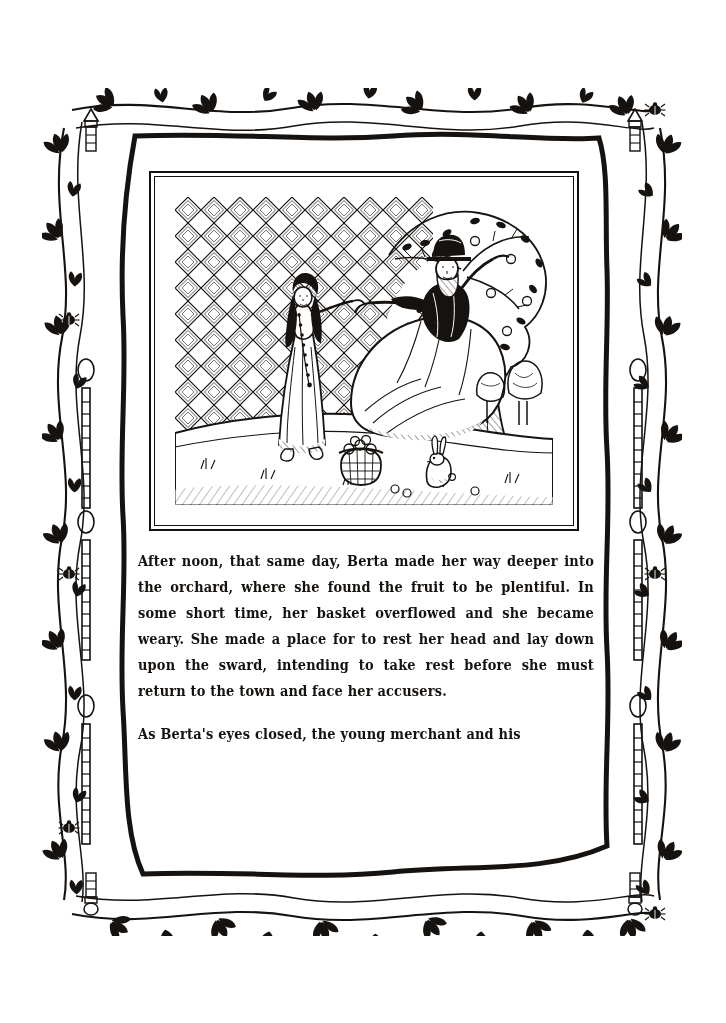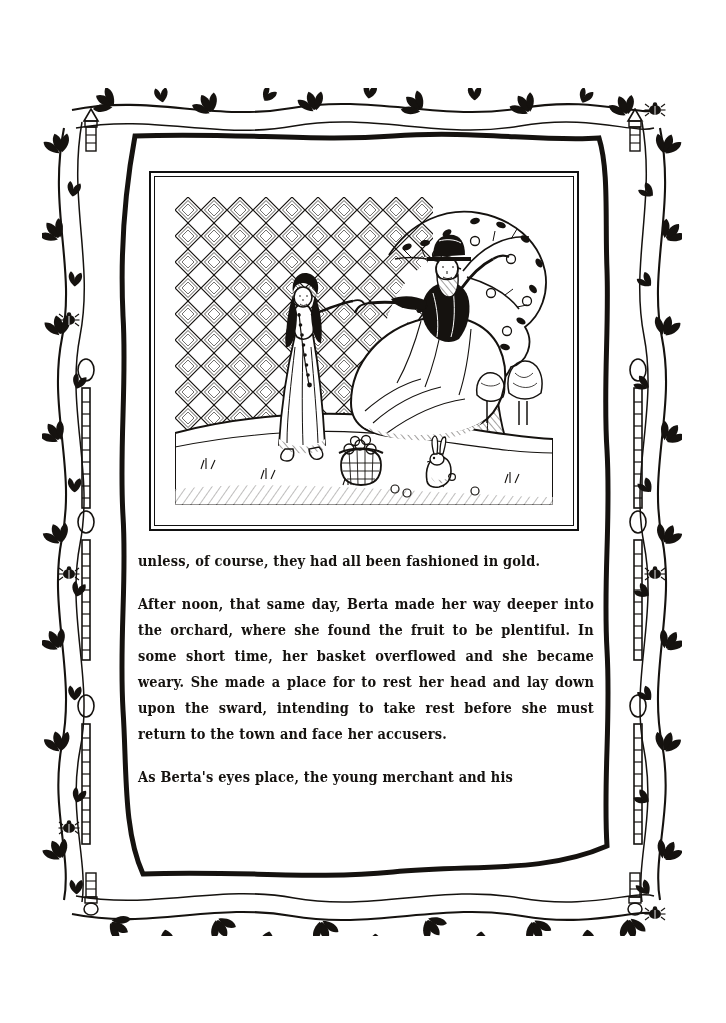--- a/index.html
+++ b/index.html
@@ -753,18 +753,17 @@
         <g stroke="#15120f" stroke-width="0.8" fill="none">
           <path d="M340,176 C346,182 352,182 358,176"></path>
           <path d="M338,186 C346,192 356,192 362,186"></path>
           <path d="M306,186 C312,190 320,190 325,186"></path>
         </g>
       </svg>
     </div>
   </div>
 
   <div class="text-column">
-    <p class="para">unless, of course, they had all been fashioned in gold.</p>
     <p class="para">After noon, that same day, Berta made her way deeper into the orchard, where she found the fruit to be plentiful. In some short time, her basket overflowed and she became weary. She made a place for to rest her head and lay down upon the sward, intending to take rest before she must return to the town and face her accusers.</p>
-    <p class="para">As Berta's eyes place, the young merchant and his</p>
+    <p class="para">As Berta's eyes closed, the young merchant and his</p>
   </div>
 
 </div>
 
 </body></html>

